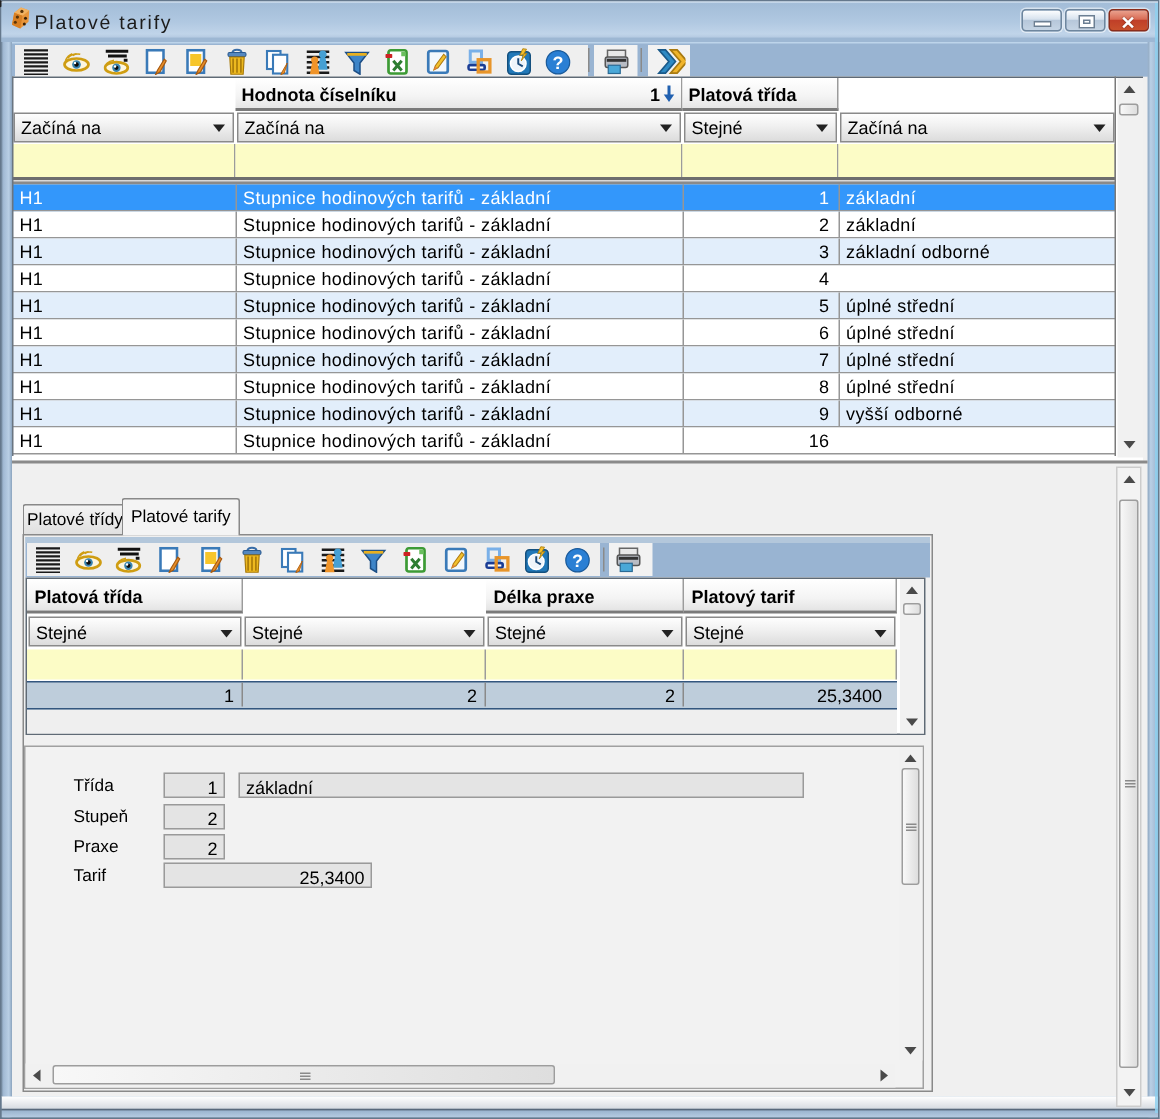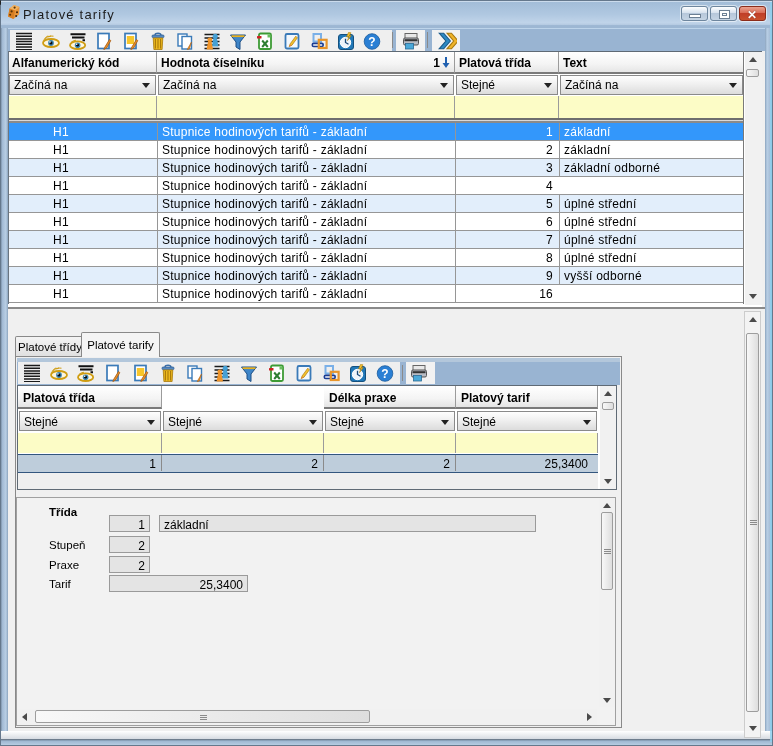--- a/index.html
+++ b/index.html
@@ -39,21 +39,21 @@
 
 #ttable { left:8px; top:51px; width:754px; height:256px; background:#fff; border-top:1px solid #5f6a75; }
 .hdr { position:absolute; top:0; height:22px; background:linear-gradient(180deg,#ffffff 0%,#f4f4f4 60%,#e6e6e6 100%); border-right:1px solid #9b9b9b; border-bottom:2px solid #7a7a7a; font-weight:bold; color:#000; padding:4px 0 0 4px; }
 .frow { position:absolute; top:23px; height:21px; }
 .combo { position:absolute; left:1px; top:0px; right:1px; height:20px; background:linear-gradient(180deg,#fefefe 0%,#f0f0f0 45%,#dcdcdc 100%); border:1px solid #8a8a8a; padding:2px 0 0 4px; }
 .combo .arr { position:absolute; right:5px; top:7px; width:0; height:0; border-left:4px solid transparent; border-right:4px solid transparent; border-top:5px solid #222; }
 .yrow { position:absolute; top:44px; height:22px; background:#fcfcc6; border-right:1px solid #9b9b9b; }
 .sepband { position:absolute; left:0; top:66px; width:736px; height:5px; background:#d8d8d8; border-top:2px solid #6e6e6e; border-bottom:2px solid #8a8a8a; }
 .drow { position:absolute; left:0; width:736px; height:18px; border-bottom:1px solid #969696; }
 .drow .c { position:absolute; top:0; height:17px; padding-top:2px; white-space:pre; overflow:hidden; letter-spacing:0.25px; }
-.c1 { left:0; width:149px; padding-left:5px;margin-left:40px; }
+.c1 { left:0; width:149px; padding-left:5px; }
 .c2 { left:149px; width:298px; padding-left:4px; border-left:1px solid #969696; }
 .c3 { left:447px; width:104px; text-align:right; padding-right:6px; border-left:1px solid #969696;}
 .c4 { left:551px; width:185px; padding-left:4px; border-left:1px solid #969696; }
 .rsel { background:#3397fb; color:#fff; }
 .ralt { background:#e2eefb; }
 .rw { background:#fff; }
 
 
 .sb-v { position:absolute; background:#f1f1f1; }
 .sb-btn { position:absolute; left:0; width:100%; }
@@ -226,27 +226,25 @@
         <rect x="3.5" y="11.5" width="8" height="5.5" fill="#4aa8d8" stroke="#2a6a94" stroke-width="0.8"></rect>
       </svg>
       <svg class="icon" style="left:429px;top:2px;width:20px;height:20px;" viewBox="0 0 18 18">
         <path d="M2 2 l6 7 -6 7 h4 l6 -7 -6 -7 Z" fill="#2e8ac4" stroke="#1a5a8a" stroke-width="1"></path>
         <path d="M9 2 l6 7 -6 7 h4 l6 -7 -6 -7 Z" fill="#f0b42a" stroke="#a87a10" stroke-width="1"></path>
       </svg>
     </div>
 </div>
 
 <div id="ttable" class="abs">
-  <div class="hdr" style="left:0;width:149px;">Alfanumerický kód</div>
   <div class="hdr" style="left:149px;width:298px;">Hodnota číselníku<span style="position:absolute;right:14px;top:4px;font-weight:bold;">1</span><svg style="position:absolute;right:4px;top:4px;" width="8" height="13" viewBox="0 0 8 13">
         <path d="M4 1v7" stroke="#2060b0" stroke-width="2"></path>
         <path d="M0.5 7h7L4 12z" fill="#2060b0"></path>
       </svg></div>
   <div class="hdr" style="left:447px;width:104px;">Platová třída</div>
-  <div class="hdr" style="left:551px;width:185px;">Text</div>
   <div class="frow" style="left:0;width:149px;">
       <div class="combo">Začíná na<span class="arr"></span></div>
     </div>
   <div class="frow" style="left:149px;width:298px;">
       <div class="combo">Začíná na<span class="arr"></span></div>
     </div>
   <div class="frow" style="left:447px;width:104px;">
       <div class="combo">Stejné<span class="arr"></span></div>
     </div>
   <div class="frow" style="left:551px;width:185px;">
@@ -459,21 +457,21 @@
       <div class="sb-btn" style="top:1px;height:14px;width:14px;left:1px;">
           <span class="arrow a-up" style="left:3px;top:4px;"></span>
         </div>
       <div class="sb-thumb" style="top:16px;height:8px;width:12px;left:2px;"></div>
       <div class="sb-btn" style="bottom:1px;height:14px;width:14px;left:1px;">
           <span class="arrow a-dn" style="left:3px;top:5px;"></span>
         </div>
     </div>
   </div>
   <div id="formarea">
-    <div class="flabel" style="top:8px;font-weight:bold;">Třída</div>
+    <div class="flabel" style="top:20px;">Třída</div>
     <div class="fbox" style="left:92px;top:17px;width:41px;height:17px;text-align:right;padding-right:4px;">1</div>
     <div class="fbox" style="left:142px;top:17px;width:377px;height:17px;padding-left:4px;">základní</div>
     <div class="flabel" style="top:41px;">Stupeň</div>
     <div class="fbox" style="left:92px;top:38px;width:41px;height:17px;text-align:right;padding-right:4px;">2</div>
     <div class="flabel" style="top:61px;text-align:center;">Praxe</div>
     <div class="fbox" style="left:92px;top:58px;width:41px;height:17px;text-align:right;padding-right:4px;">2</div>
     <div class="flabel" style="top:80px;">Tarif</div>
     <div class="fbox" style="left:92px;top:77px;width:139px;height:17px;text-align:right;padding-right:4px;">25,3400</div>
 
     <div class="sb-v" style="left:582px;top:0;width:16px;height:209px;">

